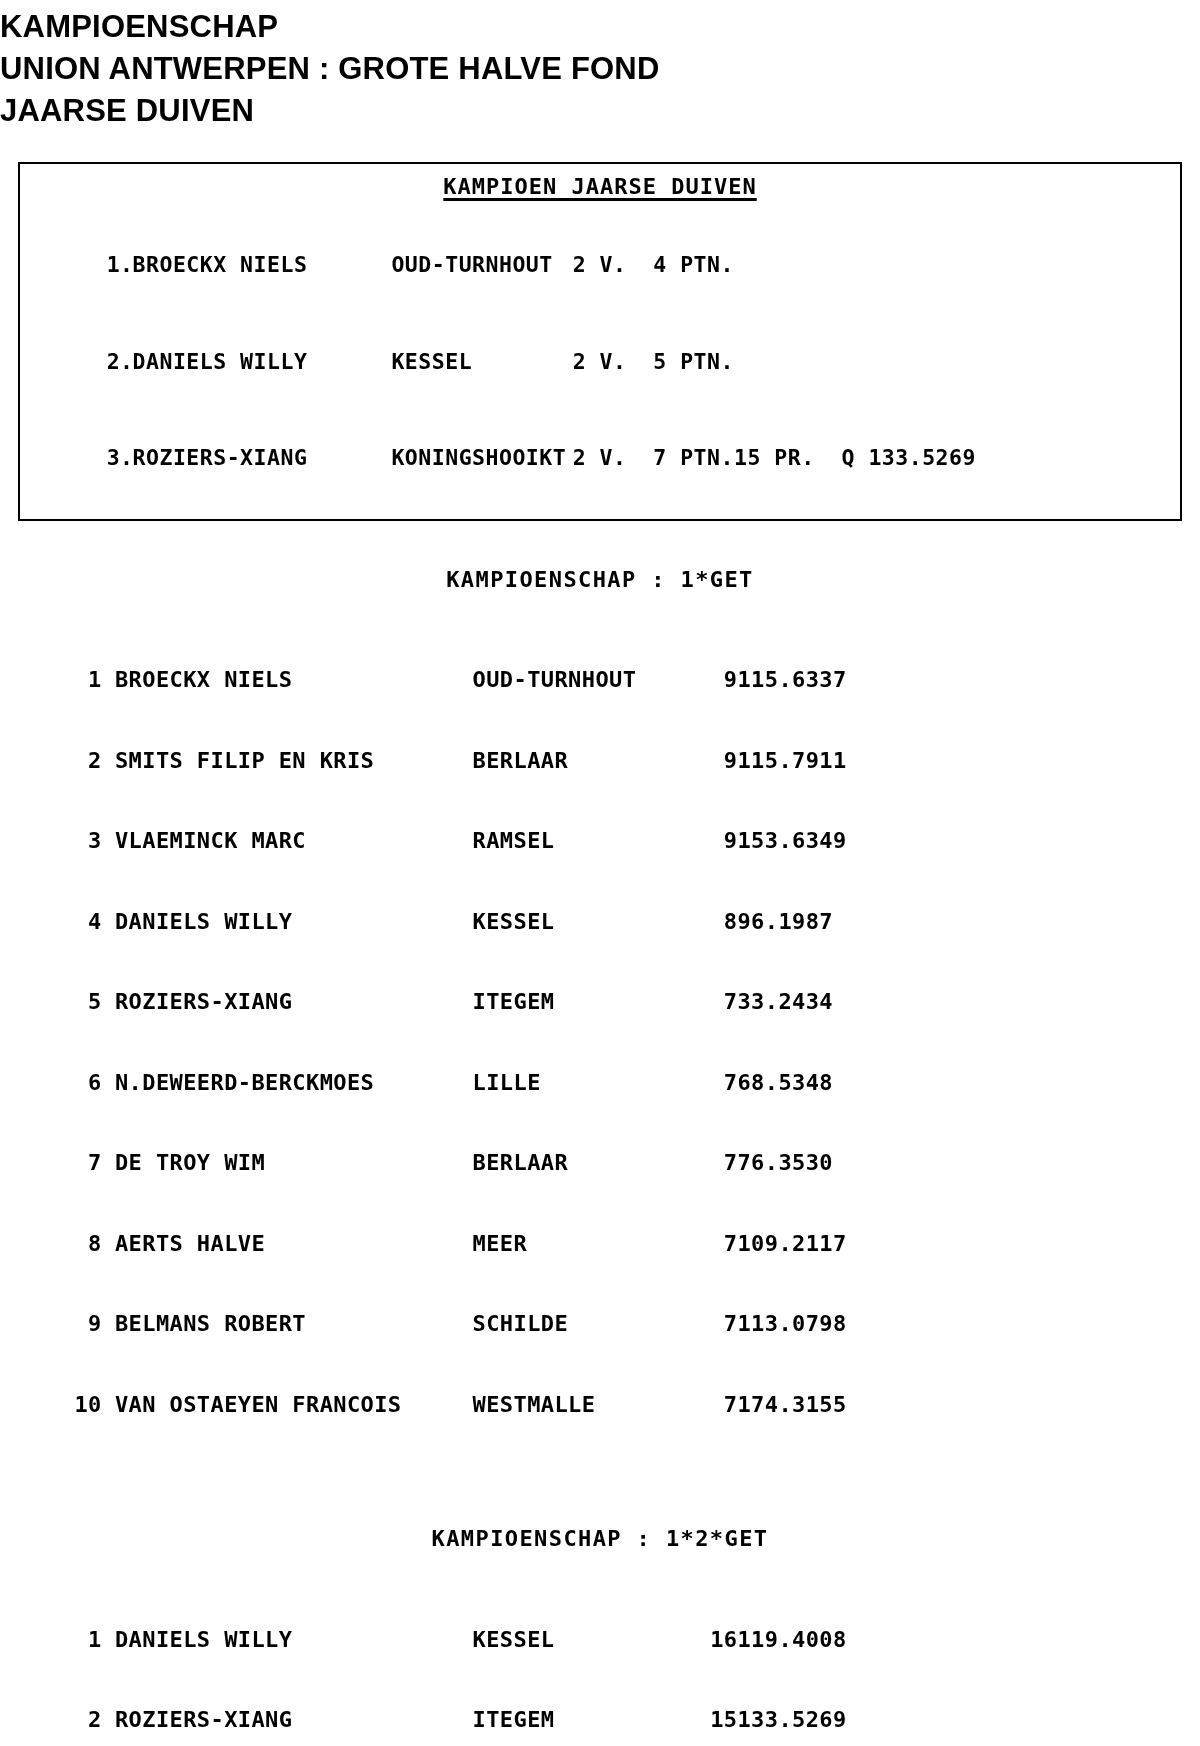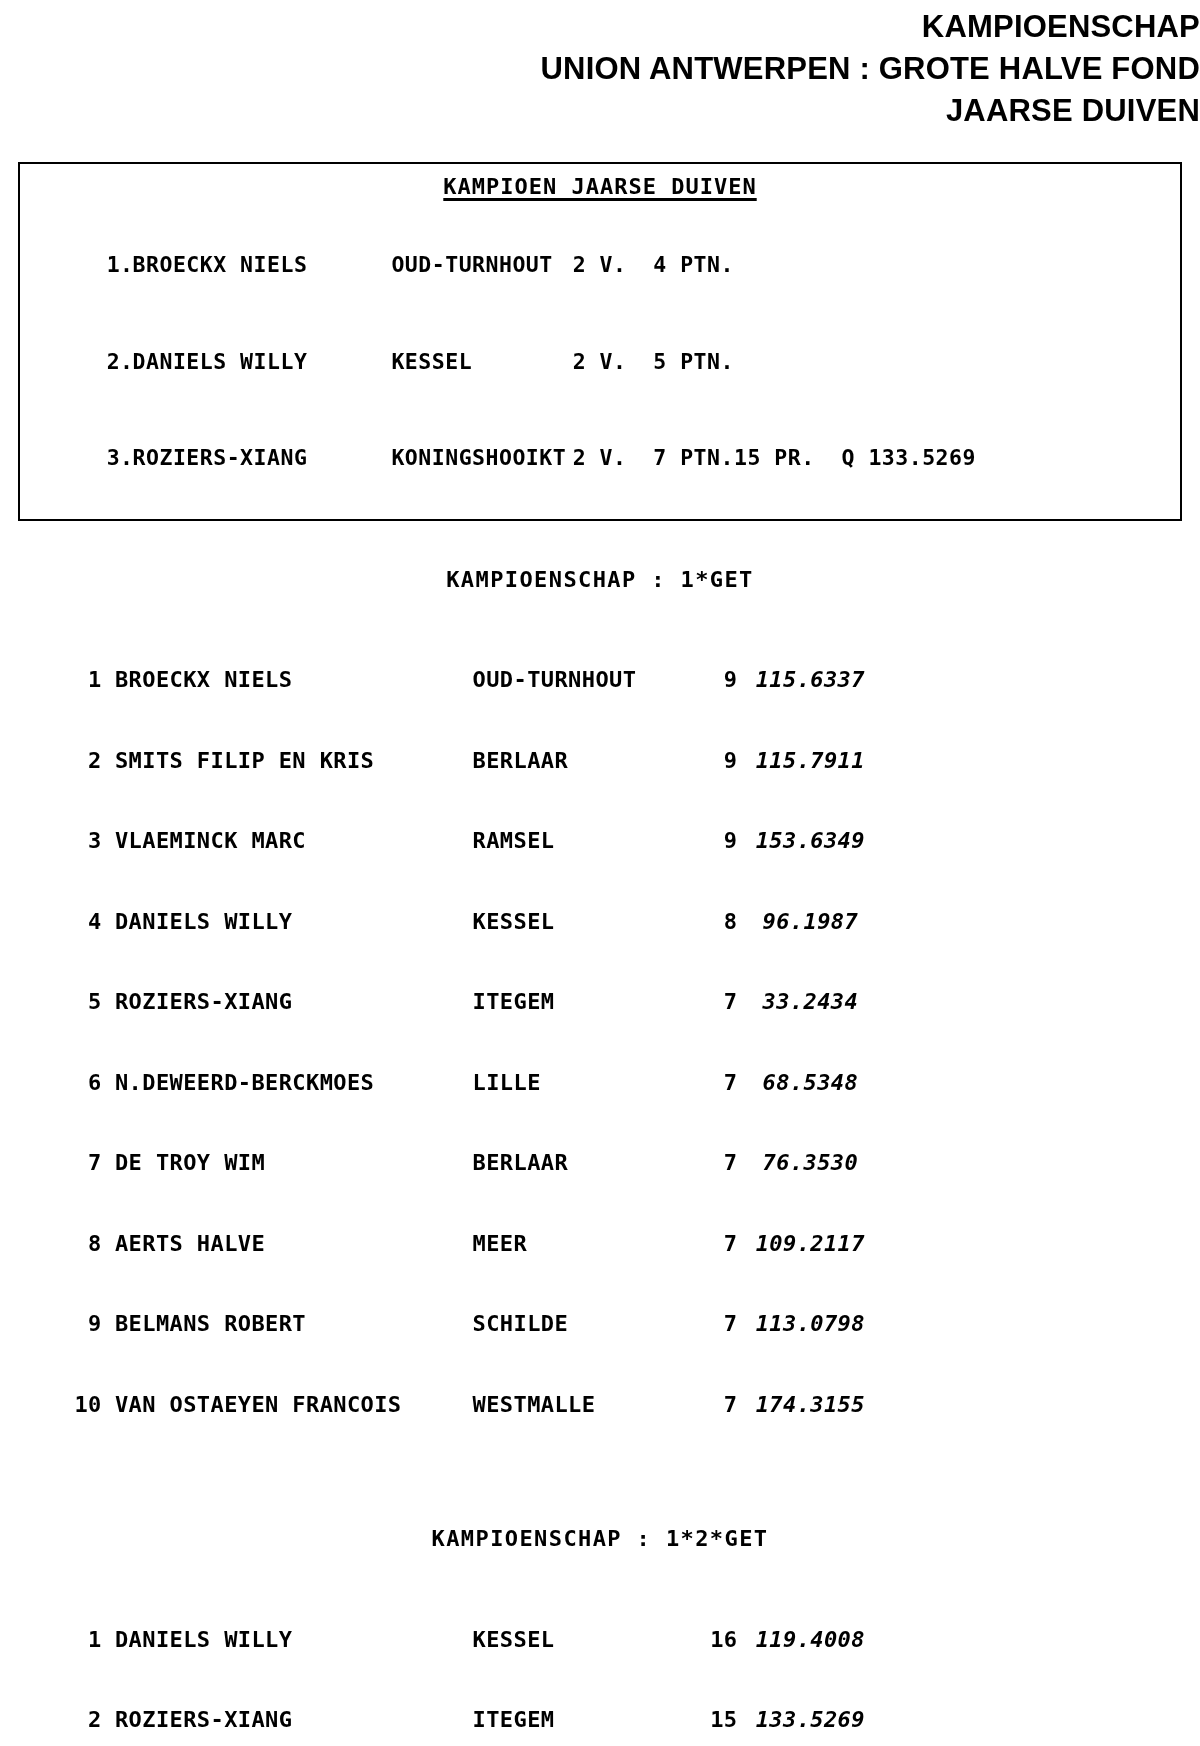--- a/index.html
+++ b/index.html
@@ -17,21 +17,21 @@
   }
   .page {
     width: 1200px;
     height: 1746px;
     position: relative;
     box-sizing: border-box;
     padding: 0;
   }
   
   .doc-title {
-    text-align: right;
+    text-align: left;
     font-family: "Liberation Sans", sans-serif;
     font-weight: bold;
     font-size: 31px;
     line-height: 1.35;
     letter-spacing: 0.2px;
     margin: 0;
     padding-top: 6px;
   }
   .doc-title .line {
     display: block;
@@ -87,21 +87,21 @@
     font-size: 22px;
     letter-spacing: 0.4px;
     line-height: 1.22;
     white-space: pre;
     padding-left: 62px;
   }
   .r-rank   { display: inline-block; width: 3ch; text-align: right; }
   .r-name   { display: inline-block; width: 27ch; padding-left: 1ch; }
   .r-city   { display: inline-block; width: 17ch; }
   .r-pts    { display: inline-block; width: 3ch; text-align: right; }
-  .r-coef   { display: inline-block; width: 11ch; text-align: center; font-style: italic; }
+  .r-coef   { display: inline-block; width: 11ch; text-align: left; }
 
   .spacer-1 { height: 36px; }
   .spacer-2 { height: 44px; }
 </style>
 </head>
 <body>
 
 <div class="page">
 
   <div class="doc-title">

